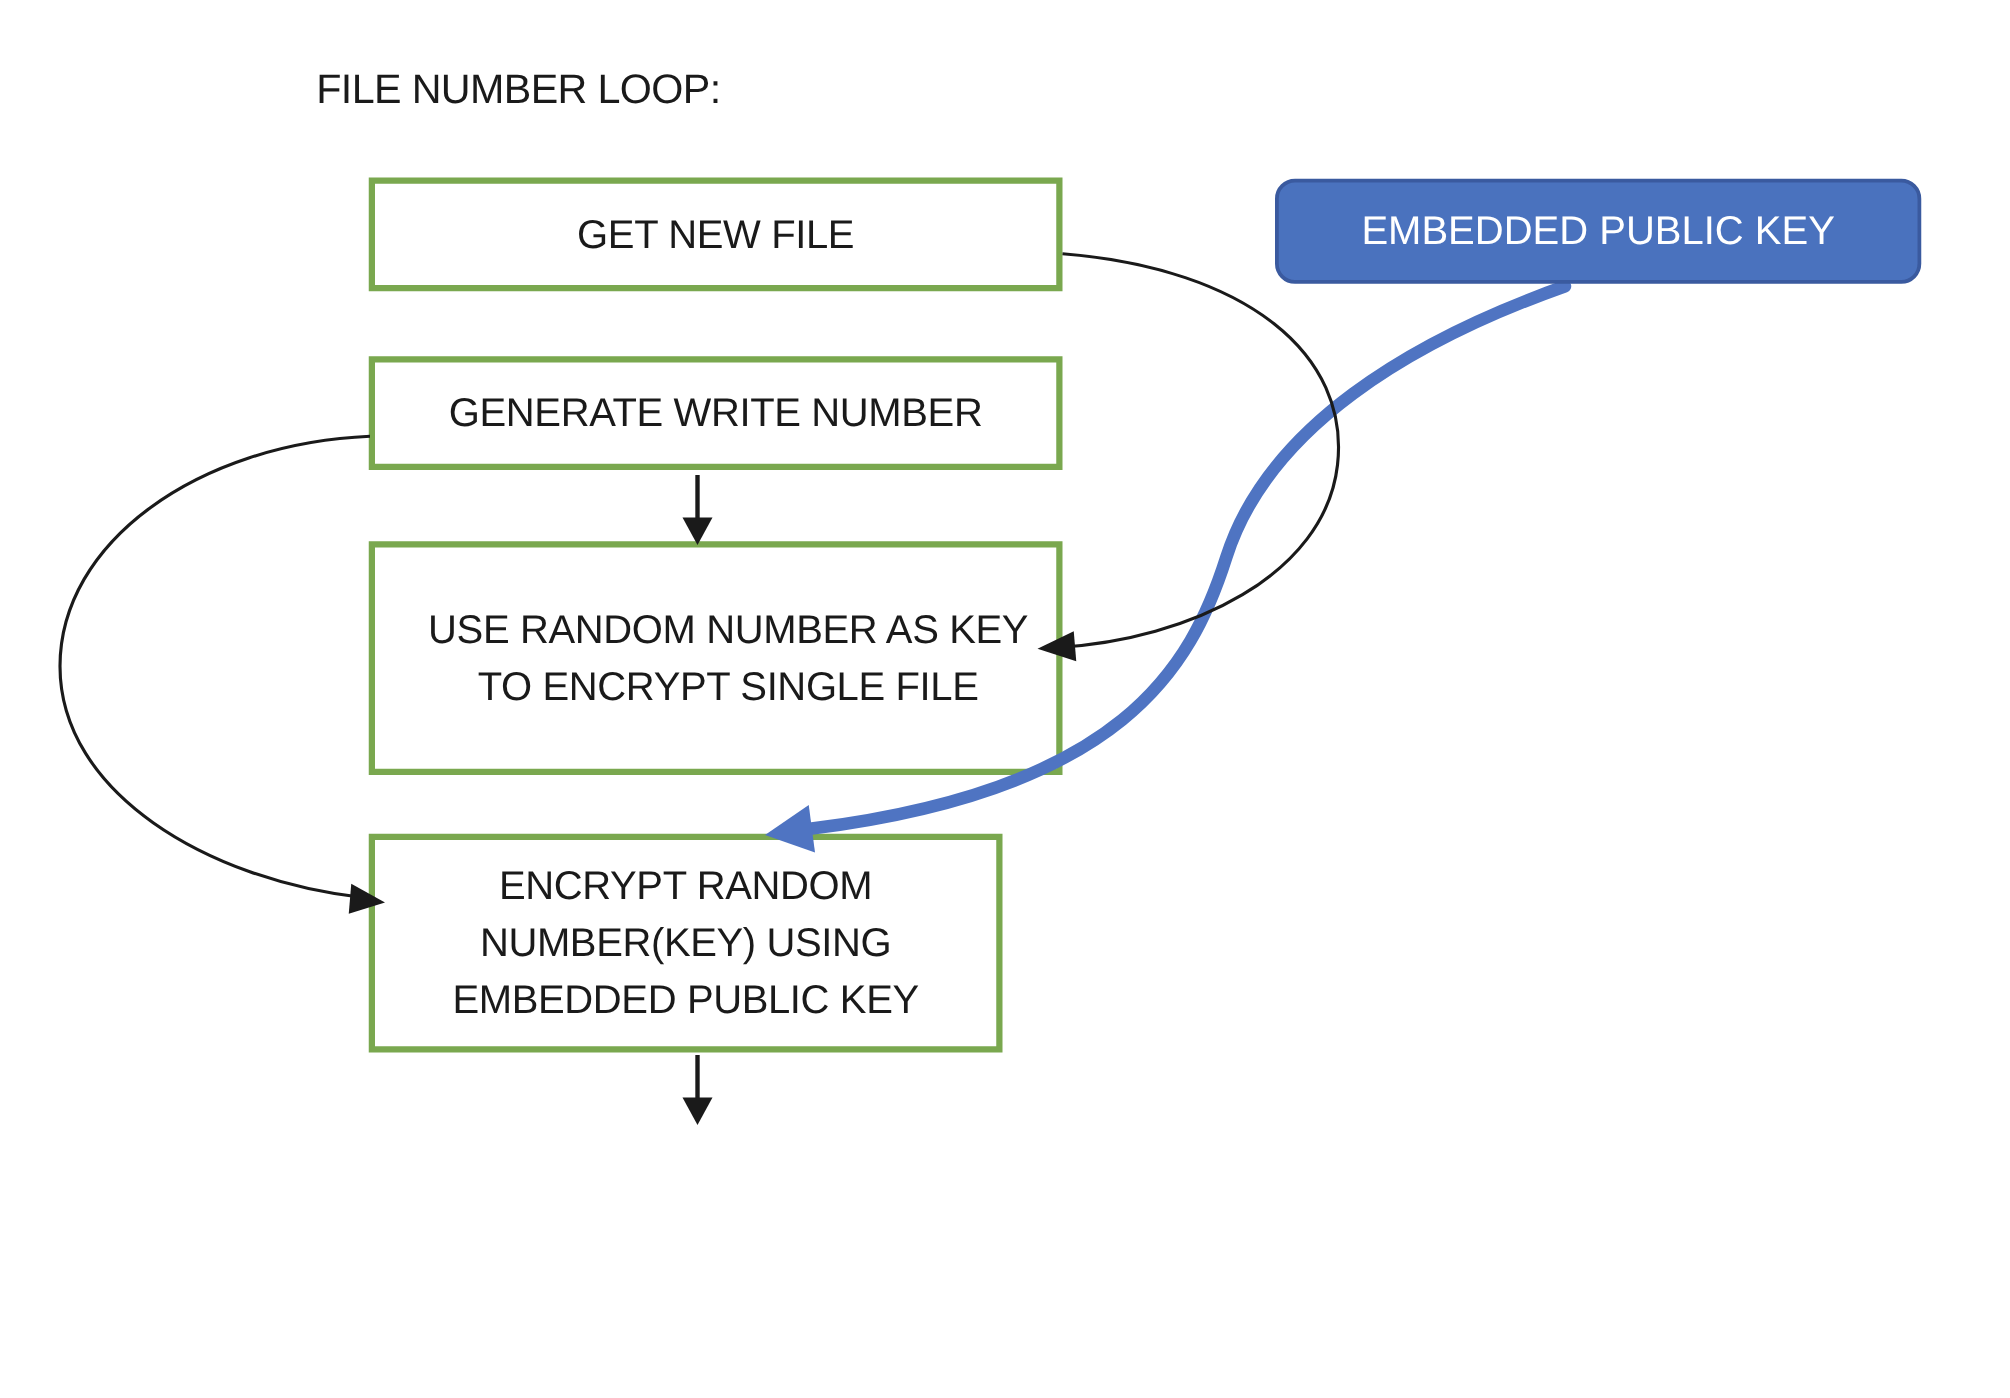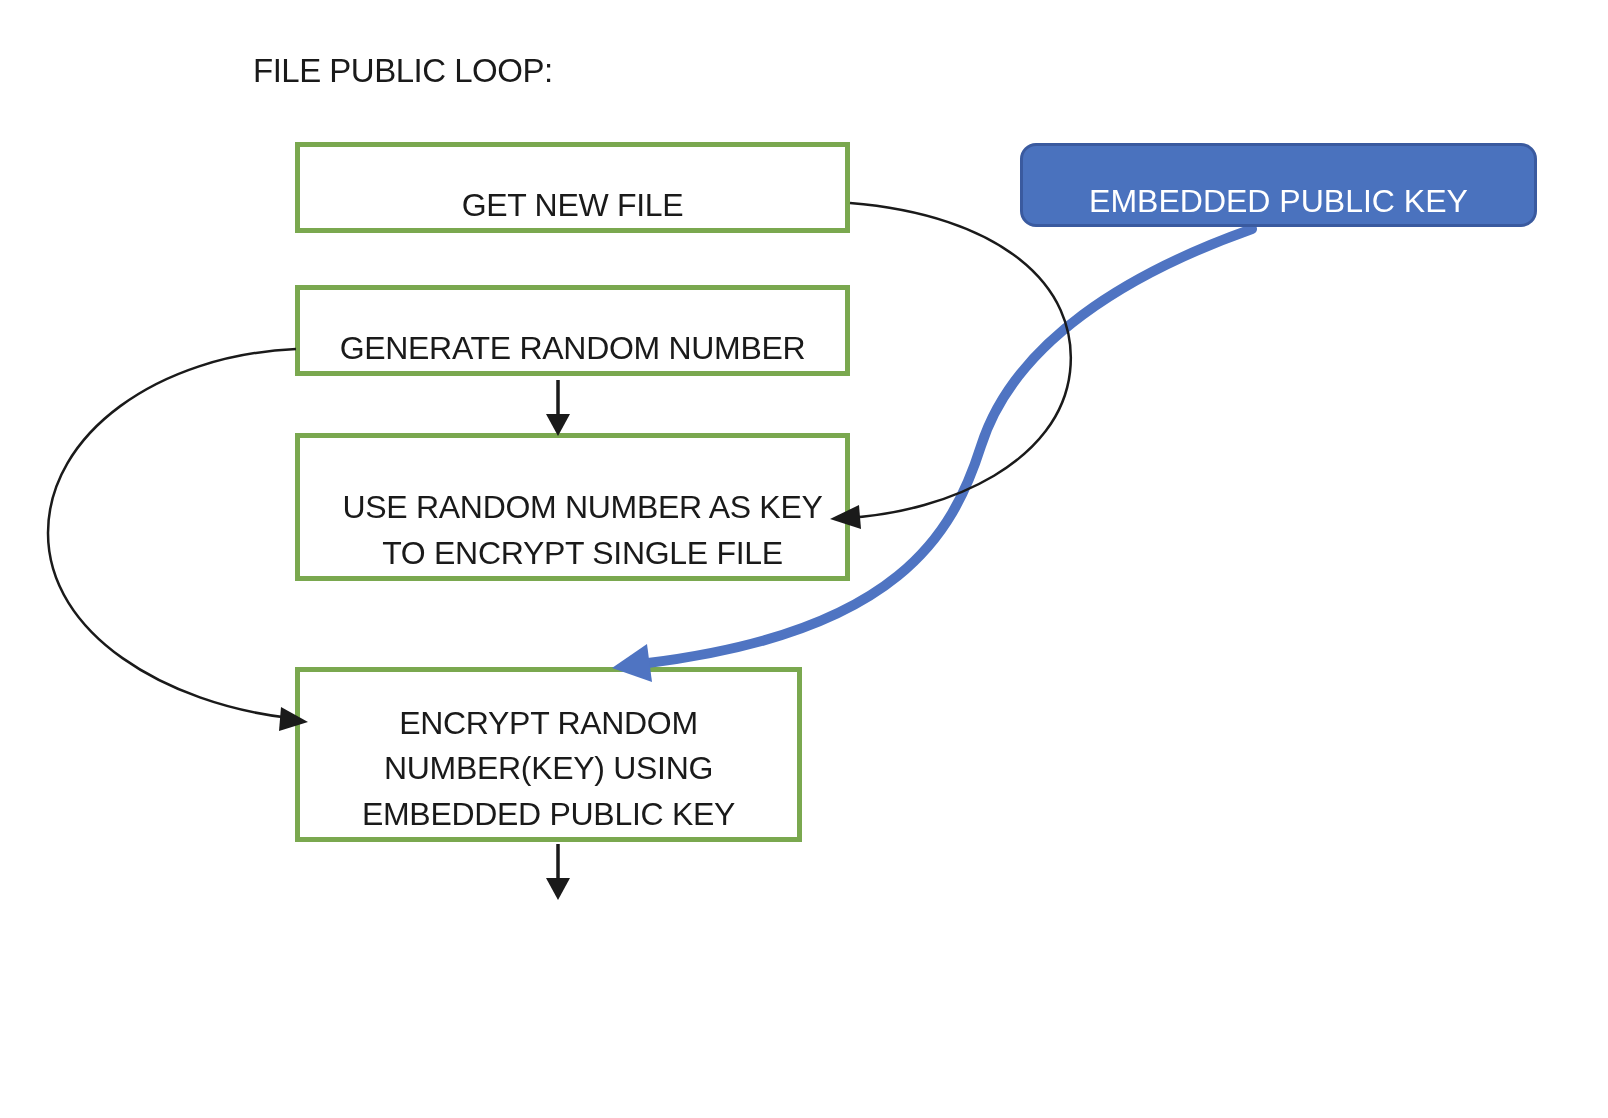--- a/index.html
+++ b/index.html
@@ -20,40 +20,40 @@
     left: 253px;
     top: 52px;
     font-size: 33px;
     letter-spacing: -0.5px;
     color: #1a1a1a;
     white-space: nowrap;
   }
   .node {
     position: absolute;
     display: flex;
-    align-items: flex-end;
+    align-items: center;
     justify-content: center;
     text-align: center;
     box-sizing: border-box;
     background: #ffffff;
   }
   .node-green {
     border: 5px solid #7aa84f;
     color: #1a1a1a;
   }
   .node-label {
     font-size: 32px;
     line-height: 1.42;
     letter-spacing: -0.3px;
     white-space: pre-line;
     padding: 0 10px;
   }
   .node-get-new-file        { left: 295px; top: 142px; width: 555px; height: 91px; }
   .node-generate-random     { left: 295px; top: 285px; width: 555px; height: 91px; }
-  .node-use-random          { left: 295px; top: 433px; width: 555px; height: 148px; padding-left: 20px; }
+  .node-use-random          { left: 295px; top: 433px; width: 555px; height: 187px; padding-left: 20px; }
   .node-encrypt-random      { left: 295px; top: 667px; width: 507px; height: 175px; }
   .node-write-encrypted     { left: 295px; top: 899px; width: 585px; height: 174px; }
   .callout-blue {
     left: 1020px; top: 143px; width: 517px; height: 84px;
     background: #4a72be;
     border: 3px solid #3a5a9f;
     border-radius: 16px;
     color: #ffffff;
     z-index: 3;
   }
@@ -65,28 +65,28 @@
     height: 1118px;
     pointer-events: none;
     z-index: 2;
   }
 </style>
 </head>
 <body>
 
 <div class="canvas">
 
-  <div class="diagram-title">FILE PUBLIC LOOP:</div>
+  <div class="diagram-title">FILE NUMBER LOOP:</div>
 
   <div class="node node-green node-get-new-file">
     <span class="node-label">GET NEW FILE</span>
   </div>
 
   <div class="node node-green node-generate-random">
-    <span class="node-label">GENERATE RANDOM NUMBER</span>
+    <span class="node-label">GENERATE WRITE NUMBER</span>
   </div>
 
   <div class="node node-green node-use-random">
     <span class="node-label">USE RANDOM NUMBER AS KEY
 TO ENCRYPT SINGLE FILE</span>
   </div>
 
   <div class="node node-green node-encrypt-random">
     <span class="node-label">ENCRYPT RANDOM
 NUMBER(KEY) USING

